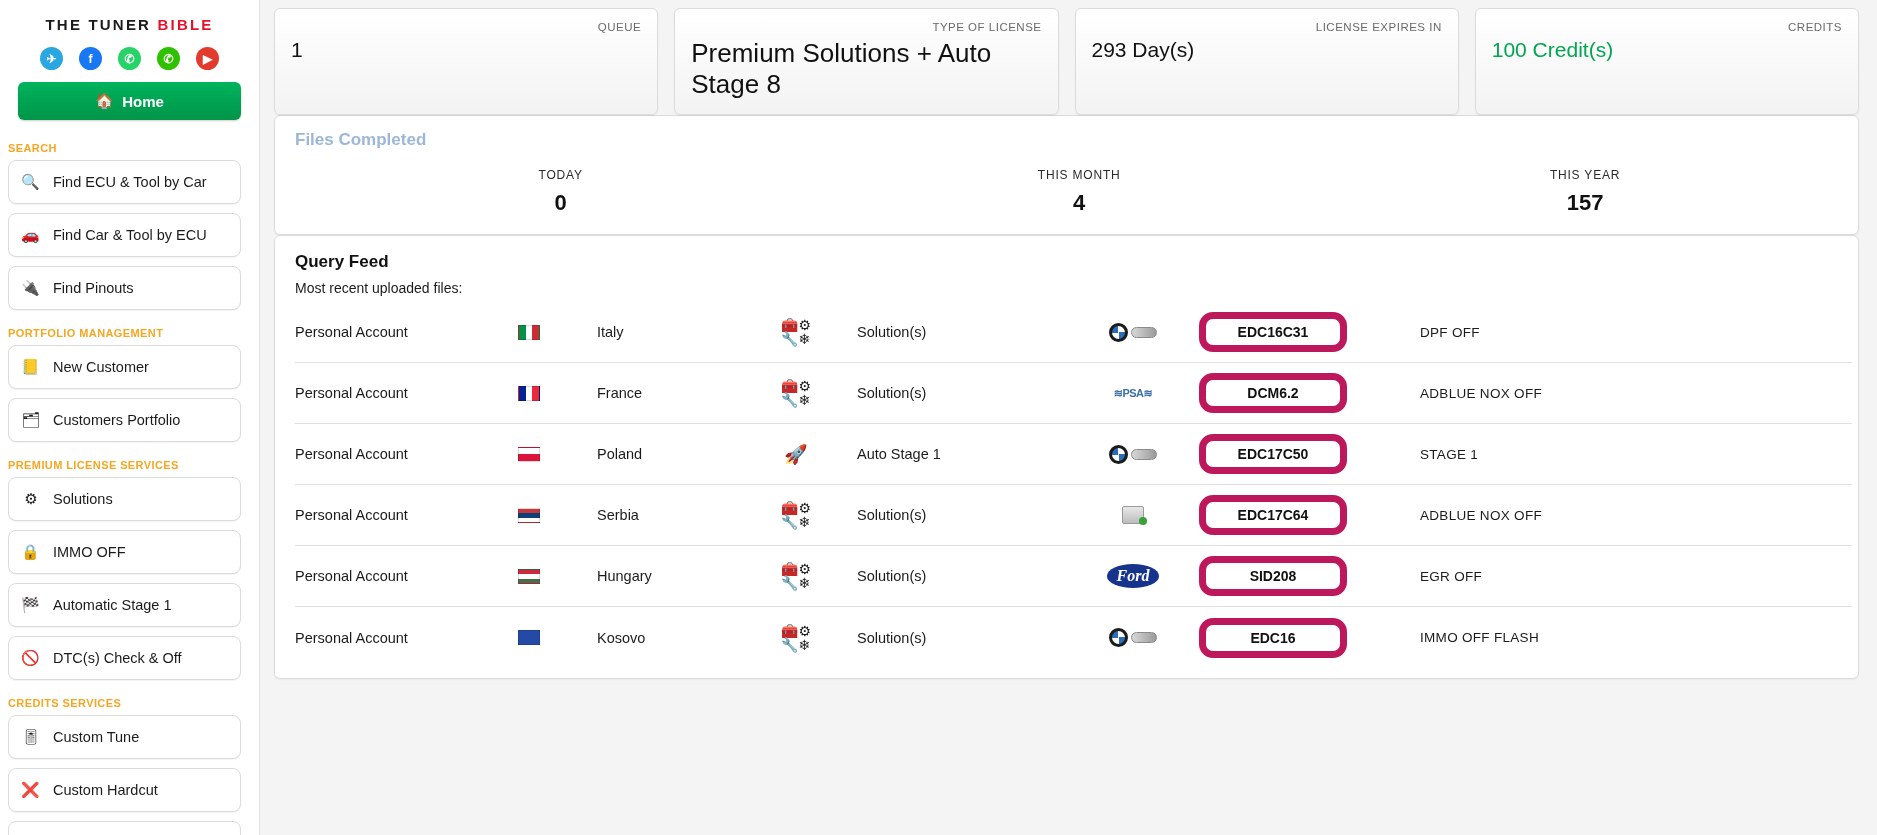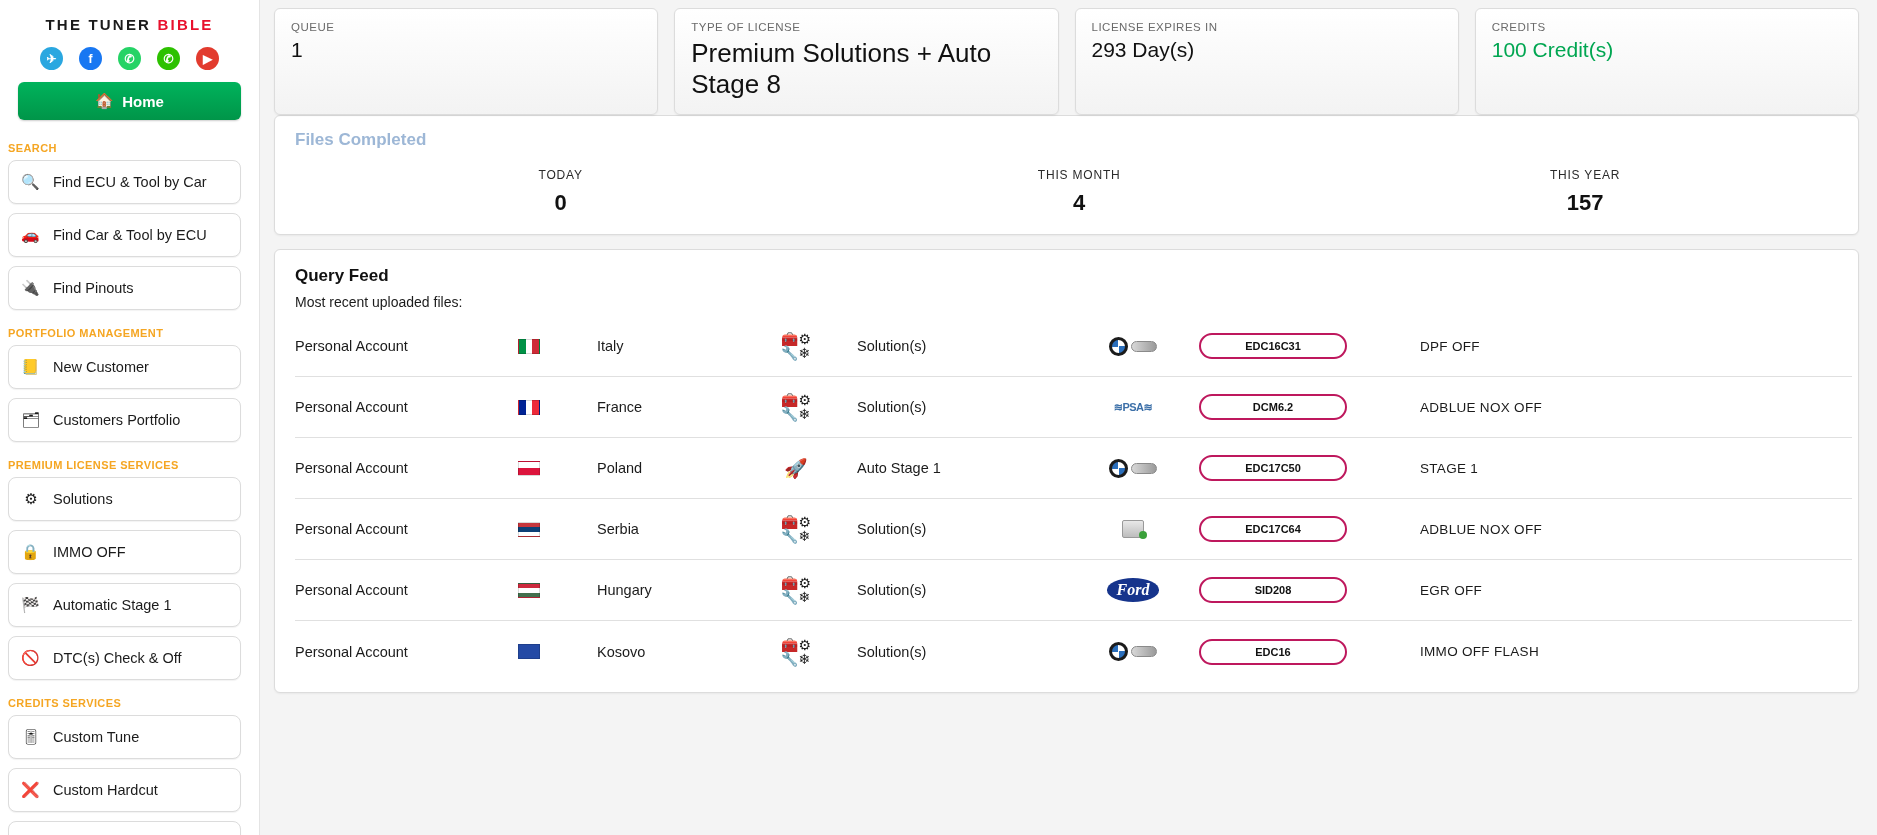--- a/index.html
+++ b/index.html
@@ -102,20 +102,21 @@
     padding: 12px 16px 14px 16px;
     min-height: 76px;
     box-shadow: 0 1px 2px rgba(0,0,0,.05);
   }
   .stat-label {
     font-size: 11.5px;
     color: #6a6a6a;
     letter-spacing: .5px;
     text-transform: uppercase;
     margin-bottom: 5px;
+    text-align: right;
   }
   .stat-value { font-size: 21px; color: #111; }
   .stat-value.accent { color: #00a651; }
   .stat-value.small { font-size: 26px; }
 
   .welcome {
     padding: 14px 2px 10px 2px;
     font-size: 15px;
     color: #1b1b1b;
     line-height: 1.4;
@@ -139,21 +140,21 @@
   .files-col { flex: 1; text-align: center; }
   .files-col:first-child { flex: 1.05; }
   .files-col-label {
     font-size: 12px;
     letter-spacing: .8px;
     color: #2b2b2b;
     margin-bottom: 8px;
   }
   .files-col-value { font-size: 22px; font-weight: bold; color: #111; }
 
-  .feed-panel { margin-top: 14px; padding: 16px 6px 10px 20px; }
+  .feed-panel { padding: 16px 6px 10px 20px; }
   .feed-title { font-size: 17px; font-weight: bold; color: #111; }
   .feed-sub { font-size: 14px; color: #1b1b1b; margin: 8px 0 6px 0; }
 
   .feed-row {
     display: flex;
     align-items: center;
     height: 61px;
     border-bottom: 1px solid #e0e0e0;
     font-size: 14.5px;
     color: #1b1b1b;
@@ -167,24 +168,24 @@
   .c-type-icon { width: 60px; display: flex; align-items: center; justify-content: center; }
   .c-type { width: 210px; }
   .c-brand { width: 70px; display: flex; align-items: center; justify-content: center; }
   .c-ecu { width: 190px; }
   .c-service { flex: 1; font-size: 13.5px; letter-spacing: .3px; }
 
   .ecu-pill {
     display: inline-block;
     min-width: 148px;
     text-align: center;
-    border: 2px solid #be185d;
+    border: 7px solid #be185d;
     border-radius: 14px;
     padding: 5px 10px;
-    font-size: 11px;
+    font-size: 14px;
     font-weight: bold;
     background: #fff;
     color: #111;
   }
 
   .flag { width: 22px; height: 15px; display: block; border: 1px solid rgba(0,0,0,.15); }
 
   .brand-badge {
     font-size: 10px; font-weight: bold;
     display: flex; align-items: center; gap: 3px;

